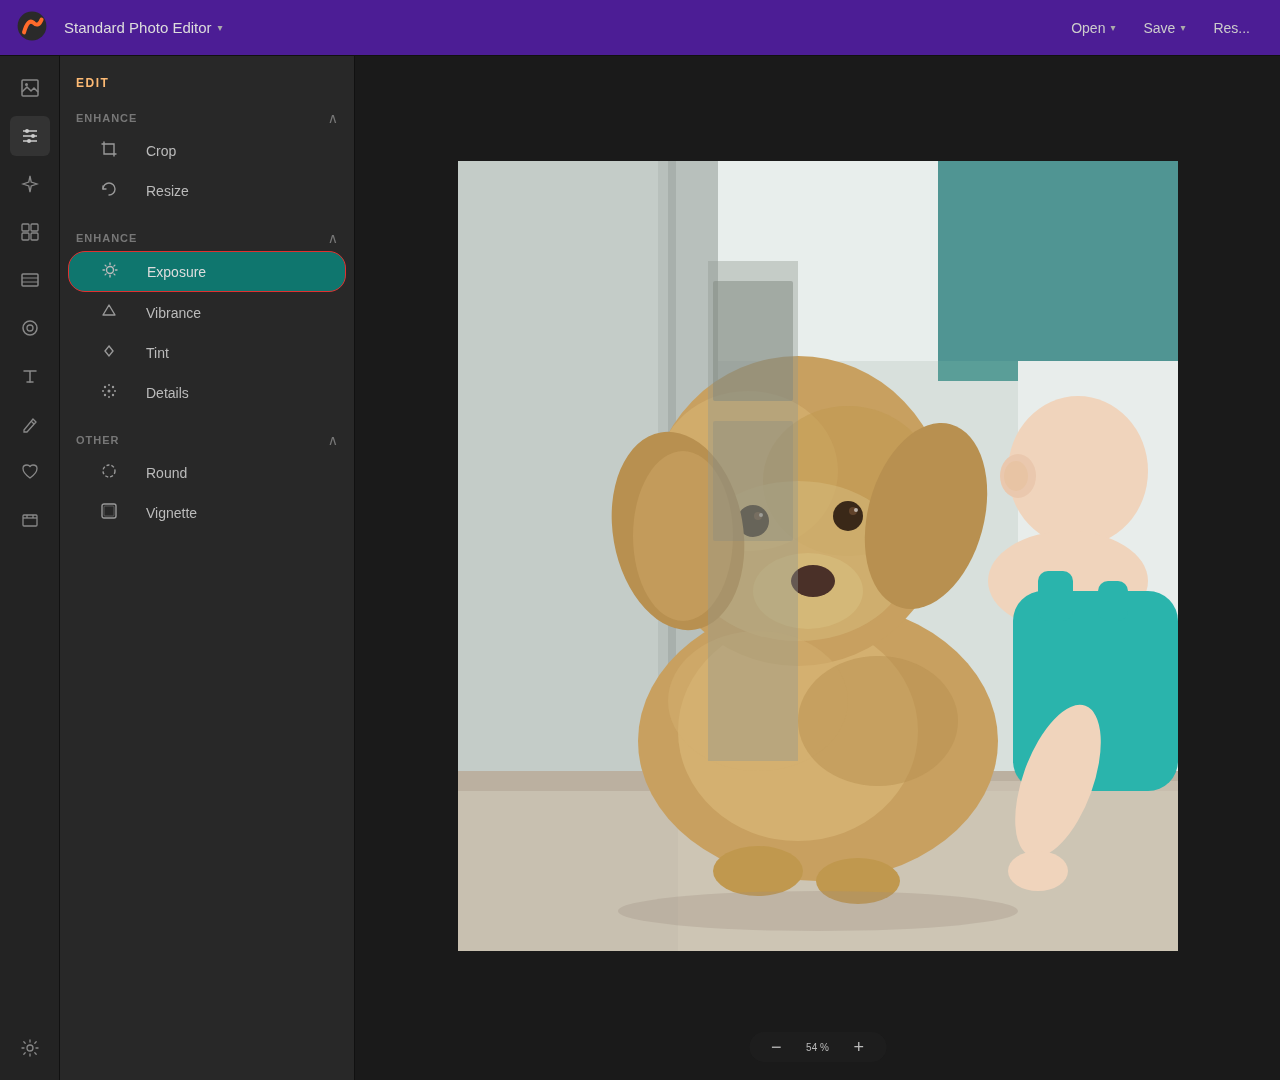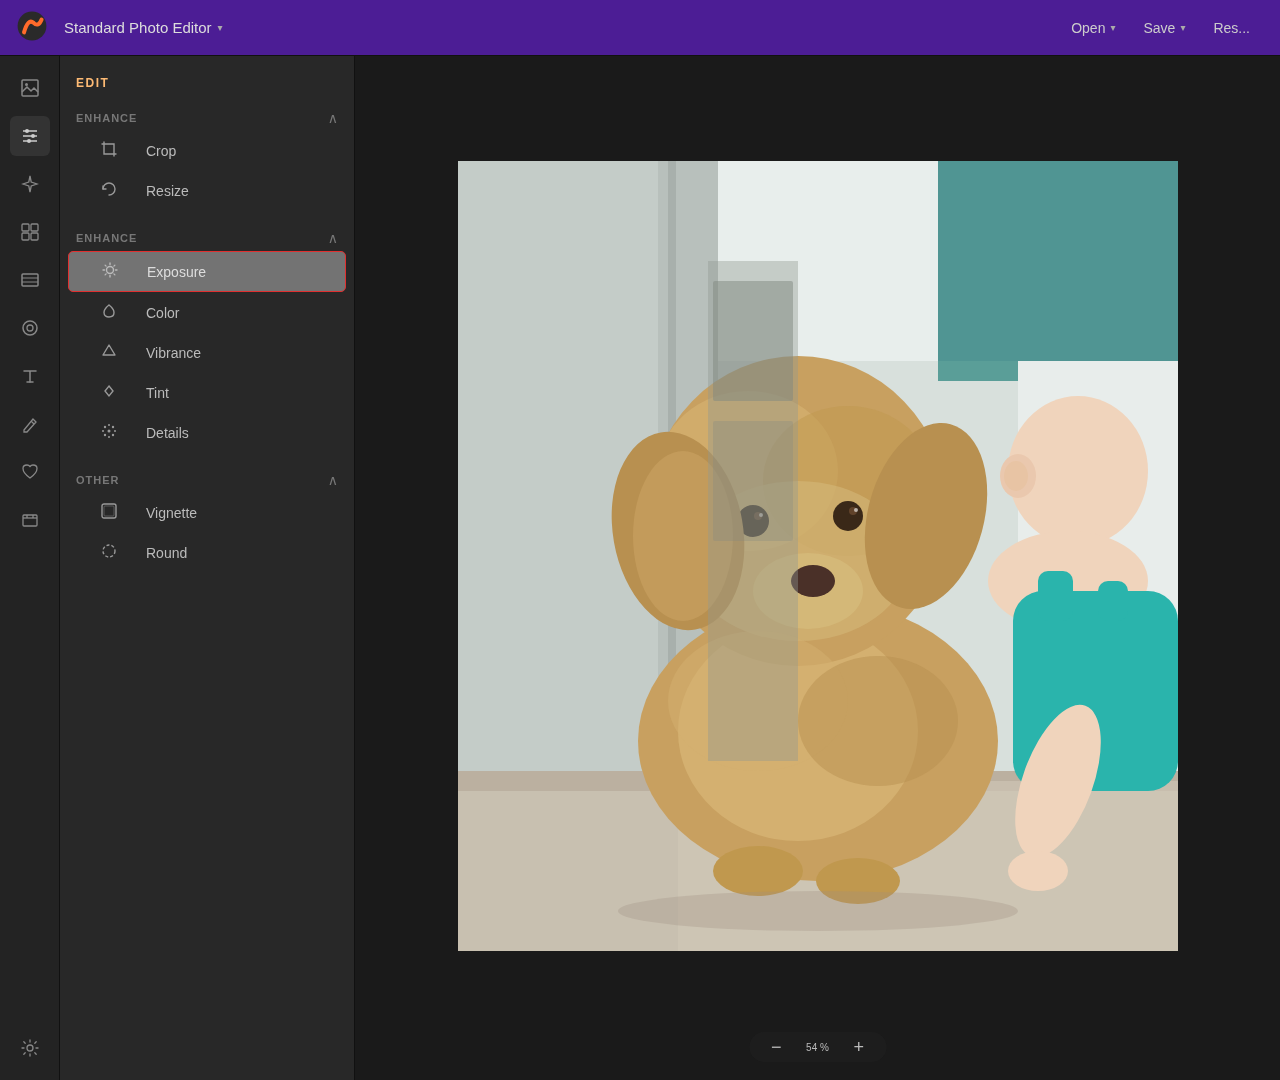--- a/index.html
+++ b/index.html
@@ -134,23 +134,23 @@
       align-items: center;
       gap: 28px;
       padding: 10px 16px 10px 32px;
       cursor: pointer;
       border-radius: 4px;
       margin: 1px 8px;
       color: #bbb;
       font-size: 14px;
     }
     .sidebar-item.active {
-      background: #737373;
+      background: #0f766e;
       border: 1.5px solid #e03030;
-      border-radius: 5px;
+      border-radius: 17px;
       color: #ddd;
     }
     .sidebar-item-icon {
       font-size: 15px;
       color: #999;
       width: 18px;
       text-align: center;
       flex-shrink: 0;
     }
     .sidebar-item.active .sidebar-item-icon { color: #bbb; }
@@ -356,28 +356,20 @@
           <line x1="11.9" y1="11.9" x2="12.9" y2="12.9" stroke="#bbb" stroke-width="1.3" stroke-linecap="round"></line>
           <line x1="12.9" y1="3.1" x2="11.9" y2="4.1" stroke="#bbb" stroke-width="1.3" stroke-linecap="round"></line>
           <line x1="4.1" y1="11.9" x2="3.1" y2="12.9" stroke="#bbb" stroke-width="1.3" stroke-linecap="round"></line>
         </svg>
       </span>
       <span>Exposure</span>
     </div>
     <div class="sidebar-item">
       <span class="sidebar-item-icon">
         <svg width="16" height="16" viewBox="0 0 16 16" fill="none" xmlns="http://www.w3.org/2000/svg">
-          <path d="M8 2 C8 2 3 6 3 9.5 C3 12.5 5.2 14 8 14 C10.8 14 13 12.5 13 9.5 C13 6 8 2 8 2Z" stroke="#999" stroke-width="1.4" fill="none"></path>
-        </svg>
-      </span>
-      <span>Color</span>
-    </div>
-    <div class="sidebar-item">
-      <span class="sidebar-item-icon">
-        <svg width="16" height="16" viewBox="0 0 16 16" fill="none" xmlns="http://www.w3.org/2000/svg">
           <path d="M8 2 L14 12 L2 12 Z" stroke="#999" stroke-width="1.4" fill="none" stroke-linejoin="round"></path>
         </svg>
       </span>
       <span>Vibrance</span>
     </div>
     <div class="sidebar-item">
       <span class="sidebar-item-icon">
         <svg width="16" height="16" viewBox="0 0 16 16" fill="none" xmlns="http://www.w3.org/2000/svg">
           <path d="M8 3 L12 8 L8 13 L4 8 Z" stroke="#999" stroke-width="1.4" fill="none"></path>
         </svg>
@@ -401,33 +393,33 @@
       <span>Details</span>
     </div>
 
     <div class="sidebar-section-label" style="margin-top:12px;">
       <span>OTHER</span>
       <button class="collapse-btn">∧</button>
     </div>
     <div class="sidebar-item">
       <span class="sidebar-item-icon">
         <svg width="16" height="16" viewBox="0 0 16 16" fill="none" xmlns="http://www.w3.org/2000/svg">
+          <circle cx="8" cy="8" r="6" stroke="#999" stroke-width="1.4" stroke-dasharray="3 2"></circle>
+        </svg>
+      </span>
+      <span>Round</span>
+    </div>
+    <div class="sidebar-item">
+      <span class="sidebar-item-icon">
+        <svg width="16" height="16" viewBox="0 0 16 16" fill="none" xmlns="http://www.w3.org/2000/svg">
           <rect x="1" y="1" width="14" height="14" rx="2" stroke="#999" stroke-width="1.4"></rect>
           <rect x="3" y="3" width="10" height="10" rx="1" stroke="#666" stroke-width="0.8"></rect>
         </svg>
       </span>
       <span>Vignette</span>
-    </div>
-    <div class="sidebar-item">
-      <span class="sidebar-item-icon">
-        <svg width="16" height="16" viewBox="0 0 16 16" fill="none" xmlns="http://www.w3.org/2000/svg">
-          <circle cx="8" cy="8" r="6" stroke="#999" stroke-width="1.4" stroke-dasharray="3 2"></circle>
-        </svg>
-      </span>
-      <span>Round</span>
     </div>
   </div>
 
   <div class="canvas-area">
     <div class="photo-container">
       
       <svg width="720" height="790" viewBox="0 0 720 790" xmlns="http://www.w3.org/2000/svg">
 
         <rect width="720" height="790" fill="#d8e0dc"></rect>
 

